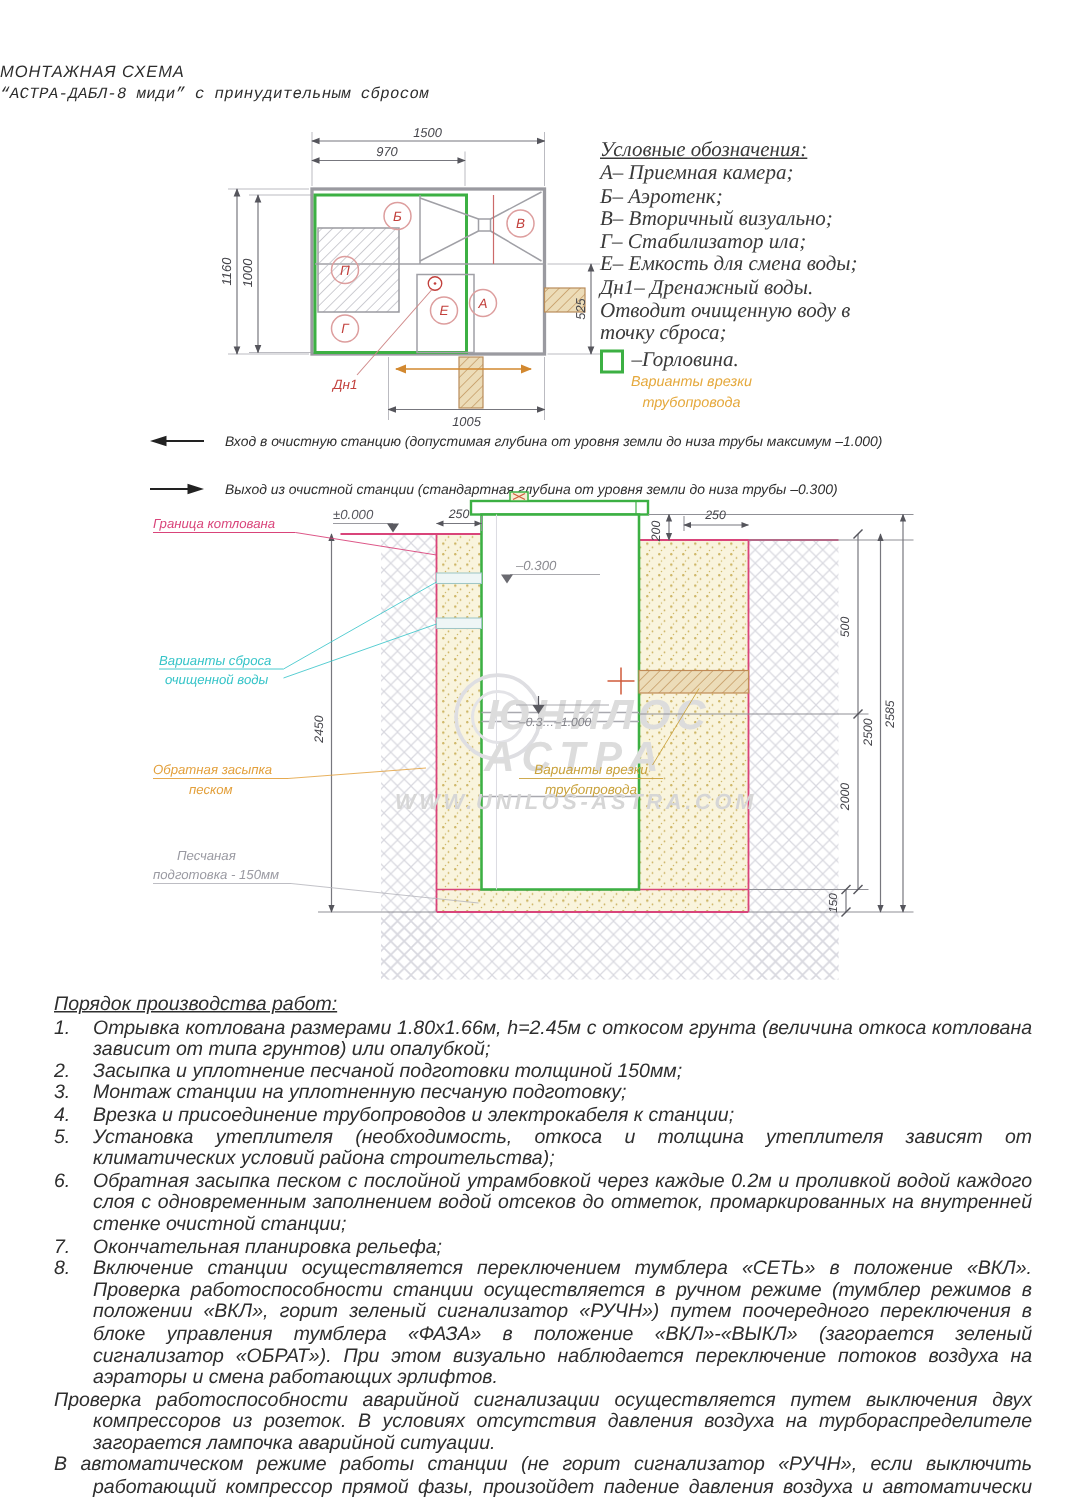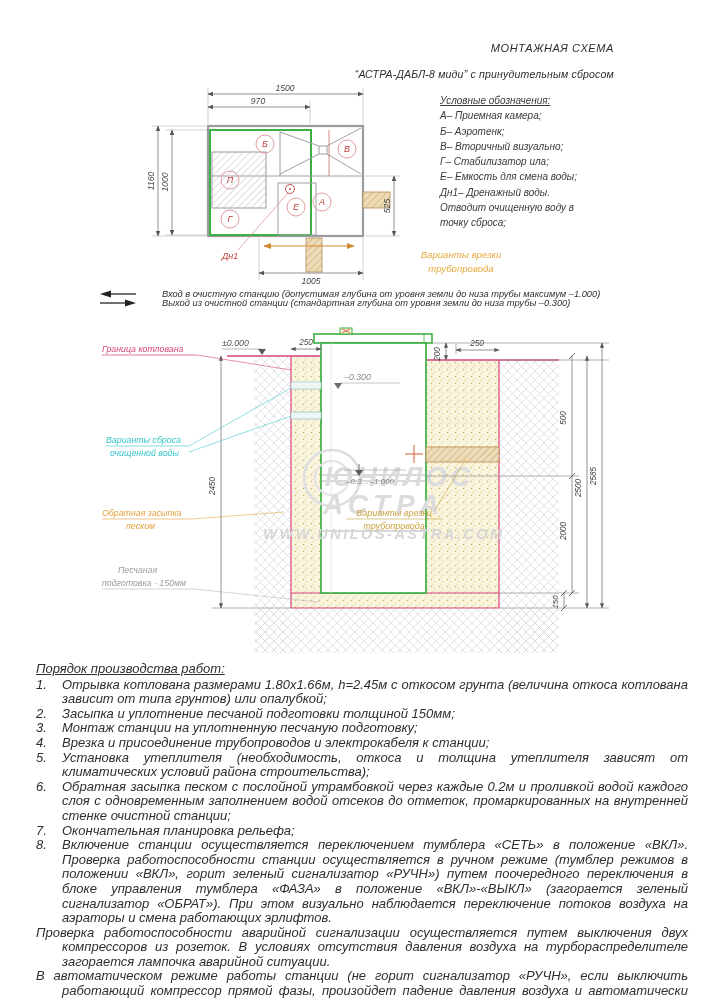--- a/index.html
+++ b/index.html
@@ -1,29 +1,29 @@
 <!DOCTYPE html>
 <html><head>
 <meta charset="utf-8">
 <style>
   html,body{margin:0;padding:0;background:#ffffff;}
   body{width:722px;height:999px;position:relative;font-family:"Liberation Sans",sans-serif;overflow:hidden;}
   .page{position:absolute;inset:0;background:#fff;}
-  .title{position:absolute;top:42px;left:0;width:614px;text-align:right;font-style:italic;color:#2d2d2d;}
+  .title{position:absolute;top:42px;left:0;width:614px;text-align:left;font-style:italic;color:#2d2d2d;}
   .title .t1{font-size:11px;letter-spacing:.6px;}
-  .title .t2{font-size:10.5px;margin-top:14px;letter-spacing:.2px;}
-  .legend{position:absolute;left:440px;top:93px;width:192px;font-style:italic;font-size:10px;color:#3a3a3a;line-height:15.3px;}
+  .title .t2{font-size:10.5px;margin-top:3px;letter-spacing:.2px;font-family:Liberation Mono, monospace;}
+  .legend{position:absolute;left:400px;top:93px;width:192px;font-style:italic;font-size:14px;color:#3a3a3a;line-height:15.3px;font-family:Liberation Serif, serif;}
   .legend .head{text-decoration:underline;}
   .legend .gor{display:flex;align-items:center;gap:5px;margin-top:2px;}
   .gor-box{width:12px;height:12px;border:2px solid #3cb043;flex:none;}
   .pipe-note-top{position:absolute;left:386px;top:248px;width:150px;text-align:center;color:#e5a93d;font-style:italic;font-size:9.6px;line-height:13.5px;}
-  .io{position:absolute;left:98px;width:610px;display:flex;align-items:center;gap:24px;font-style:italic;font-size:9.3px;color:#2f2f2f;}
+  .io{position:absolute;left:98px;width:610px;display:flex;align-items:center;gap:12px;font-style:italic;font-size:9.3px;color:#2f2f2f;}
   .io svg{flex:none;}
   .io1{top:289px;}
-  .io2{top:298px;}
+  .io2{top:321px;}
   .plan-wrap{position:absolute;left:138px;top:80px;}
   .sect-wrap{position:absolute;left:94px;top:326px;}
   .work{position:absolute;left:36px;top:662px;width:652px;font-style:italic;font-size:13px;color:#2e2e2e;line-height:14.6px;}
   .work .head{text-decoration:underline;margin-bottom:1px;}
   .li{display:flex;}
   .li .num{flex:0 0 26px;}
   .li .txt{flex:1;text-align:justify;}
   .note{text-align:justify;padding-left:26px;text-indent:-26px;margin:0;}
   svg text{font-family:"Liberation Sans",sans-serif;font-style:italic;}
 </style>
@@ -132,20 +132,24 @@
   <div class="legend">
     <div class="head">Условные обозначения:</div>
     <div>А– Приемная камера;</div>
     <div>Б– Аэротенк;</div>
     <div>В– Вторичный визуально;</div>
     <div>Г– Стабилизатор ила;</div>
     <div>Е– Емкость для смена воды;</div>
     <div>Дн1– Дренажный воды.</div>
     <div>Отводит очищенную воду в</div>
     <div>точку сброса;</div>
+    <div class="gor">
+      <span class="gor-box"></span>
+      <span>–Горловина.</span>
+    </div>
   </div>
 
   <div class="pipe-note-top">
     <div>Варианты врезки</div>
     <div>трубопровода</div>
   </div>
 
   <div class="io io1">
     <svg width="40" height="10">
       <line x1="10" y1="5" x2="38" y2="5" stroke="#222" stroke-width="1.3"></line>

